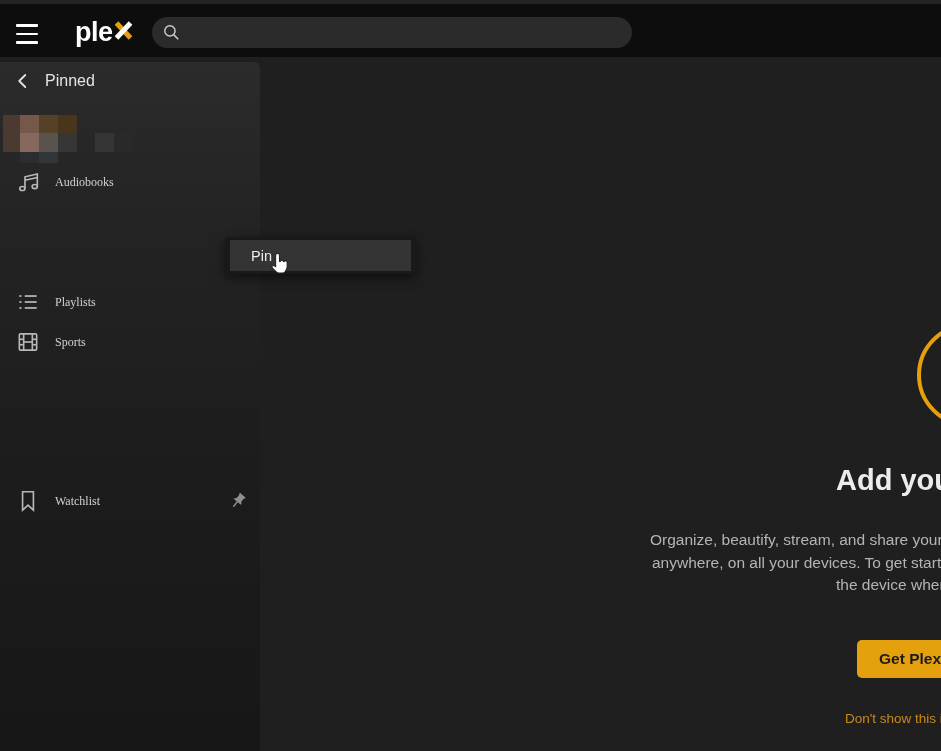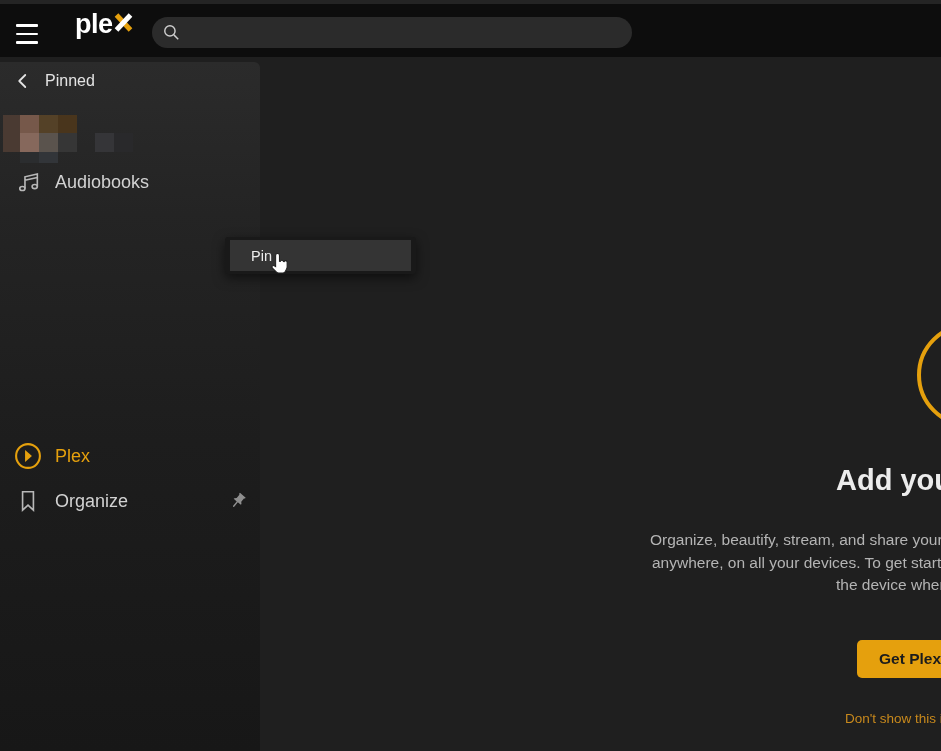--- a/index.html
+++ b/index.html
@@ -4,38 +4,38 @@
 <style>
   html,body{margin:0;padding:0;background:#111;}
   .stage{position:relative;width:941px;height:751px;overflow:hidden;background:#1f1f1f;
          font-family:"Liberation Sans",sans-serif;-webkit-font-smoothing:antialiased;}
   
   .topstrip{position:absolute;top:0;left:0;right:0;height:4px;background:#242424;}
   .topbar{position:absolute;top:4px;left:0;right:0;height:53px;background:#0d0d0d;}
   .hamburger{position:absolute;left:16px;top:19px;width:22px;height:20px;cursor:pointer;
              display:flex;flex-direction:column;justify-content:space-between;padding:1px 0;}
   .hamburger span{display:block;height:2.6px;background:#fff;border-radius:1px;}
-  .logo{position:absolute;left:75px;top:5px;height:30px;display:flex;align-items:center;
+  .logo{position:absolute;left:75px;top:13px;height:30px;display:flex;align-items:center;
         color:#fff;font-weight:bold;font-size:27px;letter-spacing:-0.5px;cursor:pointer;}
   .logo .lx{display:inline-block;margin-left:1px;}
   .searchbar{position:absolute;left:152px;top:13px;width:480px;height:31px;background:#2b2b2b;
              border-radius:16px;display:flex;align-items:center;padding:0 0 0 10px;box-sizing:border-box;}
   .searchbar svg{flex:0 0 auto;}
   .searchbar input{flex:1;background:transparent;border:none;outline:none;color:#ddd;
                    font-size:14px;font-family:"Liberation Sans",sans-serif;margin-left:8px;height:100%;}
   
   .sidebar{position:absolute;left:0;top:62px;width:260px;bottom:0;border-top-right-radius:6px;
            background:linear-gradient(180deg,#2b2b2b 0%,#242424 22%,#1d1d1d 55%,#171717 100%);}
   .side-header{position:absolute;left:14px;top:10px;display:flex;gap:13px;
                color:#e3e3e3;font-size:16px;cursor:pointer;}
   .mosaic-layer{position:absolute;left:0;top:0;width:260px;height:120px;}
   .mosaic-layer div{position:absolute;}
   .side-item{position:absolute;left:0;width:260px;height:40px;display:flex;align-items:center;cursor:pointer;}
   .side-item .ic{width:28px;margin-left:14px;margin-right:13px;display:flex;justify-content:center;align-items:center;}
-  .side-item .lbl{color:#d2d2d2;font-size:18px;}
+  .side-item .lbl{color:#d2d2d2;font-size:12px;font-family:Liberation Serif, serif;}
   .side-item.accent .lbl{color:var(--accent,#e5a00d);}
   .row-action{position:absolute;right:10px;top:50%;transform:translateY(-50%);display:flex;
               align-items:center;justify-content:center;width:24px;height:24px;cursor:pointer;}
   
   .ctxmenu{position:absolute;left:225px;top:237px;width:181px;background:#191919;border-radius:3px;
            padding:3px 5px;box-shadow:0 4px 12px rgba(0,0,0,.55);z-index:30;}
   .ctxmenu .mi{height:31px;display:flex;align-items:center;padding-left:21px;background:#343434;
                color:#ececec;font-size:14.5px;cursor:pointer;}
   .cursor{position:absolute;left:267px;top:251px;z-index:40;pointer-events:none;}
   
@@ -111,40 +111,59 @@
           <ellipse cx="6.8" cy="18" rx="2.4" ry="1.9"></ellipse>
             <ellipse cx="18.2" cy="16.2" rx="2.4" ry="1.9"></ellipse>
           <path d="M9.2 18V7.2L20.6 4.6v11.6M9.2 10.4l11.4-2.6"></path>
         </svg>
       </span>
       <span class="lbl">Audiobooks</span>
     </div>
 
 
 
+    <div class="side-item" style="top:220px">
+      <span class="ic">
+        <svg width="26" height="26" viewBox="0 0 24 24" fill="none" stroke="#b8b8b8" stroke-width="1.6">
+          <line x1="4" y1="6.5" x2="6" y2="6.5"></line>
+            <line x1="9" y1="6.5" x2="20" y2="6.5"></line>
+          <line x1="4" y1="12" x2="6" y2="12"></line>
+            <line x1="9" y1="12" x2="20" y2="12"></line>
+          <line x1="4" y1="17.5" x2="6" y2="17.5"></line>
+            <line x1="9" y1="17.5" x2="20" y2="17.5"></line>
+        </svg>
+      </span>
+      <span class="lbl">Playlists</span>
+    </div>
+
+    <div class="side-item" style="top:260px">
+      <span class="ic">
+        <svg width="26" height="26" viewBox="0 0 24 24" fill="none" stroke="#b8b8b8" stroke-width="1.5">
+          <rect x="4" y="4.5" width="16" height="15" rx="1"></rect>
+          <line x1="8" y1="4.5" x2="8" y2="19.5"></line>
+            <line x1="16" y1="4.5" x2="16" y2="19.5"></line>
+          <line x1="8" y1="12" x2="16" y2="12"></line>
+          <line x1="4" y1="9.5" x2="8" y2="9.5"></line>
+            <line x1="4" y1="14.5" x2="8" y2="14.5"></line>
+          <line x1="16" y1="9.5" x2="20" y2="9.5"></line>
+            <line x1="16" y1="14.5" x2="20" y2="14.5"></line>
+        </svg>
+      </span>
+      <span class="lbl">Sports</span>
+    </div>
 
 
-
-    <div class="side-item accent" style="top:374px">
-      <span class="ic">
-        <svg width="28" height="28" viewBox="0 0 24 24" fill="none">
-          <circle cx="12" cy="12" r="10.2" stroke="#e5a00d" stroke-width="1.8"></circle>
-          <path d="M9.5 6.8 L15.4 12 L9.5 17.2 Z" fill="#e5a00d"></path>
-        </svg>
-      </span>
-      <span class="lbl">Plex</span>
-    </div>
 
     <div class="side-item" style="top:419px">
       <span class="ic">
         <svg width="26" height="26" viewBox="0 0 24 24" fill="none" stroke="#b8b8b8" stroke-width="1.5">
           <path d="M7 3.5h10v17l-5-4.6-5 4.6z"></path>
         </svg>
       </span>
-      <span class="lbl">Organize</span>
+      <span class="lbl">Watchlist</span>
       <span class="row-action">
         <svg width="18" height="18" viewBox="0 0 24 24" fill="#8f8f8f" transform="rotate(40)">
           <path d="M16 10V4h1V2H7v2h1v6l-2.2 2.2V13.5h5.2V21l1 1.5 1-1.5v-7.5h5.2v-1.3z"></path>
         </svg>
       </span>
     </div>
   </div>
 
   <div class="ctxmenu">
     <div class="mi">Pin</div>

